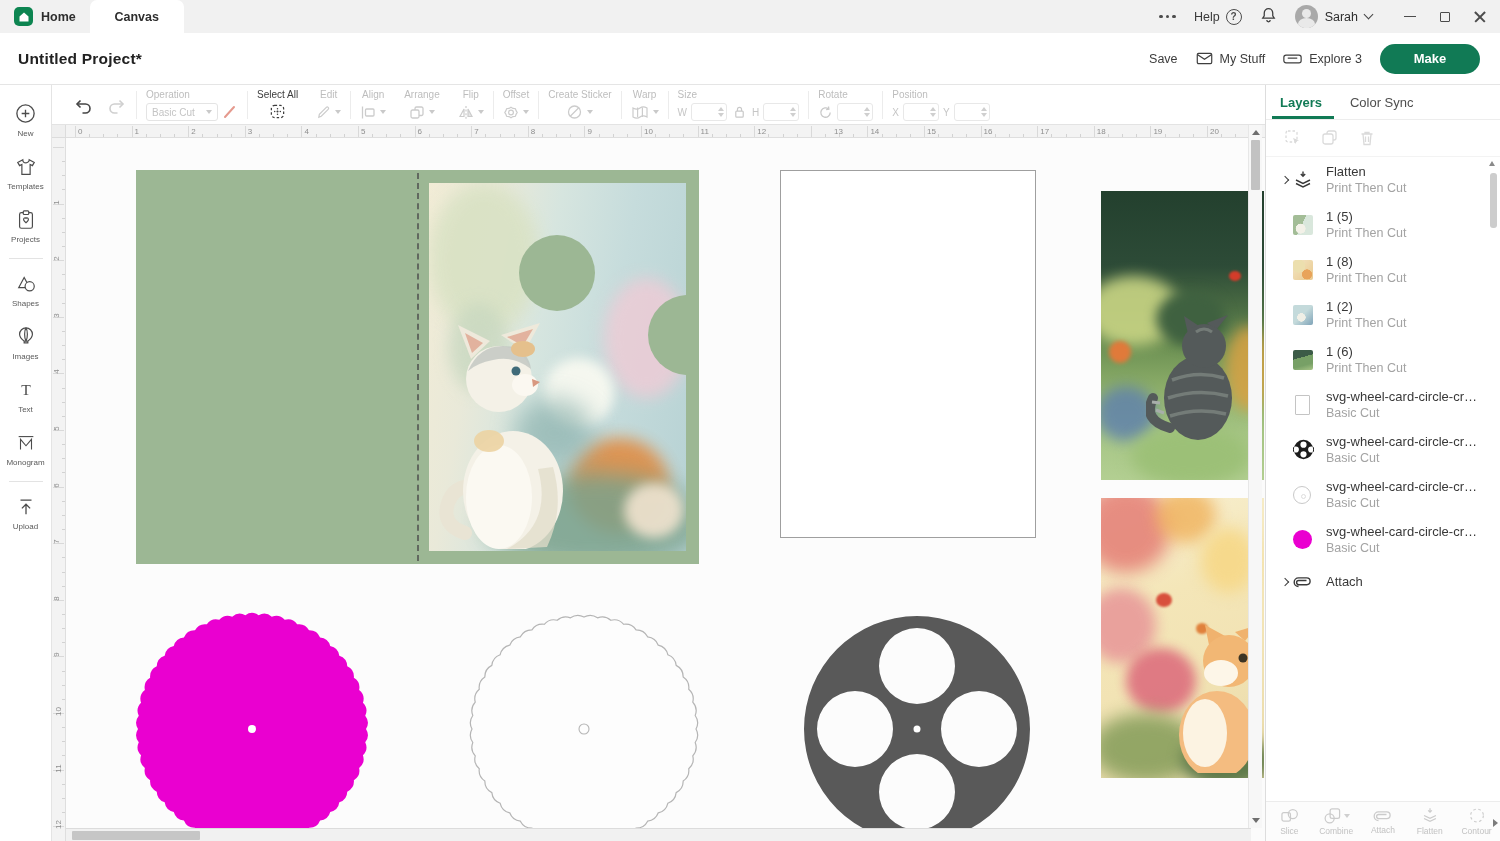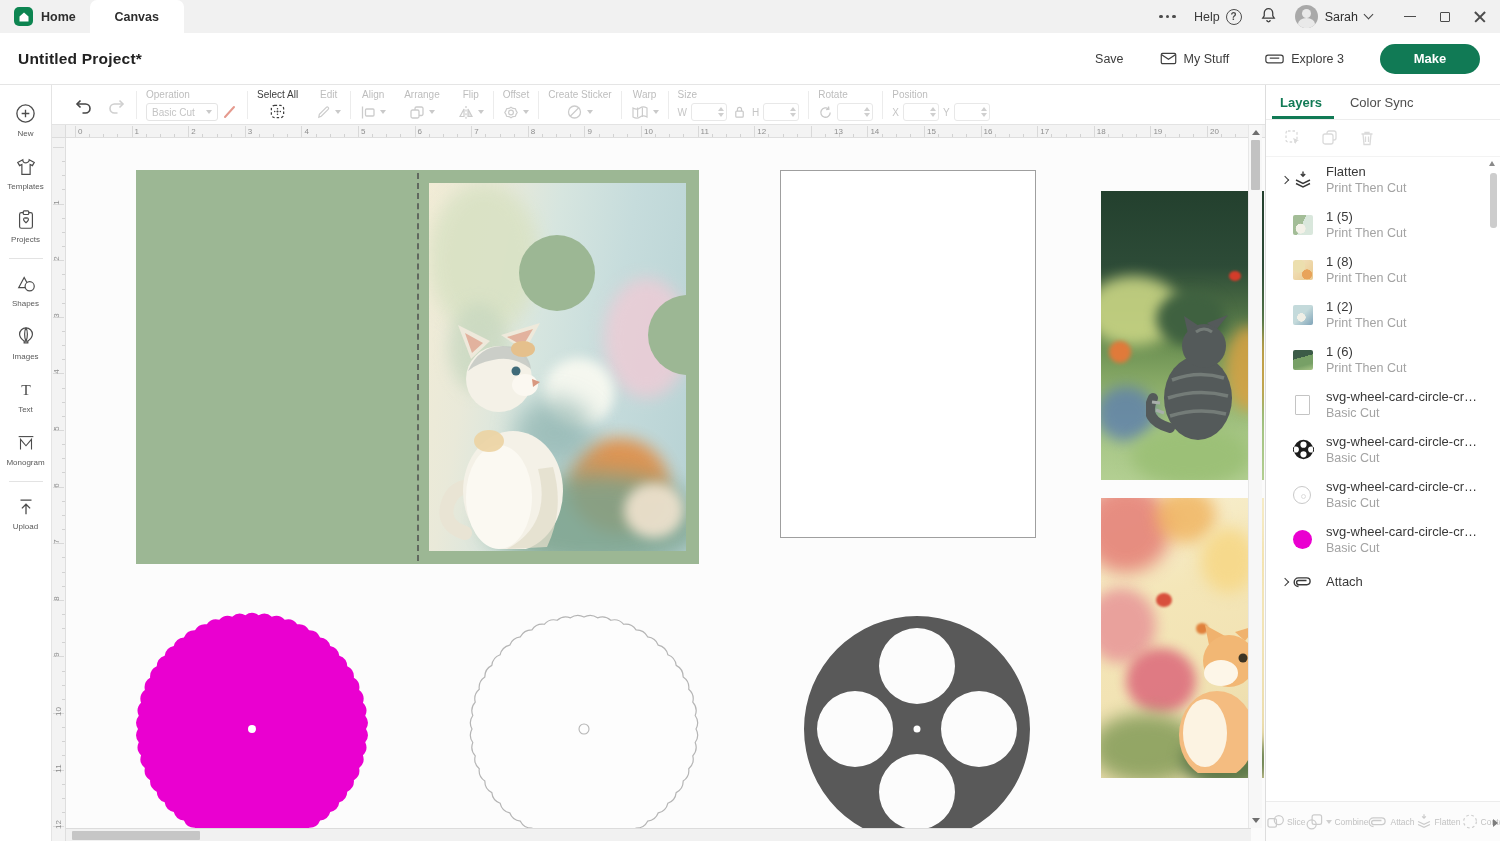--- a/index.html
+++ b/index.html
@@ -26,21 +26,21 @@
   .winctl{display:flex;align-items:center;gap:24px;margin-left:14px}
   .w-min{width:12px;height:1.6px;background:#4c4c4c}
   .w-max{width:10px;height:10px;border:1.5px solid #4c4c4c;border-radius:1px}
   .w-close{position:relative;width:12px;height:12px}
   .w-close::before,.w-close::after{content:"";position:absolute;left:-1px;top:5px;width:14px;height:1.6px;background:#4c4c4c}
   .w-close::before{transform:rotate(45deg)}.w-close::after{transform:rotate(-45deg)}
 
   
   .projbar{position:absolute;left:0;top:33px;width:1500px;height:51px;background:#fff;display:flex;align-items:center}
   .ptitle{padding-left:18px;font-size:15.5px;font-weight:bold;color:#222;letter-spacing:.2px}
-  .pright{margin-left:auto;display:flex;align-items:center;gap:36px;padding-right:20px}
+  .pright{margin-left:auto;display:flex;align-items:center;gap:18px;padding-right:20px}
   .plink{font-size:12.5px;color:#3c3c3c;display:flex;align-items:center;gap:7px;cursor:pointer}
   .make-btn{width:100px;height:30px;border-radius:16px;background:#117a55;color:#fff;font-size:13px;font-weight:bold;display:flex;align-items:center;justify-content:center;cursor:pointer;border:none}
   .hair{position:absolute;left:0;top:84px;width:1500px;height:1px;background:#e5e5e5}
 
   
   .sidebar{position:absolute;left:0;top:85px;width:52px;height:756px;background:#fff;border-right:1px solid #e4e4e4;display:flex;flex-direction:column;align-items:center;padding-top:8px;z-index:5}
   .sb-item{display:flex;flex-direction:column;align-items:center;gap:4px;padding:9px 0;width:100%;cursor:pointer}
   .sb-item .lbl{font-size:8px;color:#5a5a5a}
   .sb-div{width:34px;height:1px;background:#e3e3e3;margin:5px 0}
   .sb-item svg{display:block}
@@ -150,21 +150,21 @@
   .th-circle{width:18px;height:18px;border-radius:50%;border:1.2px solid #c9c9c9;background:#fff;position:relative}
   .th-circle::after{content:"";position:absolute;left:7px;top:7px;width:3px;height:3px;border-radius:50%;border:1px solid #ddd}
   .th-magenta{width:19px;height:19px;border-radius:50%;background:#ea00d0}
   .plist-scroll{position:absolute;right:2px;top:2px;width:9px;height:600px}
   .plist-scroll .thumb{position:absolute;left:1px;top:14px;width:7px;height:55px;background:#cdcdcd;border-radius:3px}
   .plist-scroll .arr{left:0}
   .blankrow{position:absolute;left:0;top:679px;width:234px;height:37px;background:#f6f6f6;border-top:1px solid #e9e9e9;display:flex;align-items:center;gap:12px;padding-left:9px}
   .blankrow .bthumb{width:40px;height:27px;background:#fff;border:1px solid #bbb;border-radius:1px;box-shadow:0 0 2px rgba(0,0,0,.08)}
   .blankrow .lbl{font-size:11px;color:#3f3f3f}
   .pbottom{position:absolute;left:0;top:716px;width:234px;height:40px;background:#fcfcfc;border-top:1px solid #ececec;display:flex}
-  .pbtn{flex:1;display:flex;flex-direction:row;align-items:center;justify-content:center;gap:2px}
+  .pbtn{flex:1;display:flex;flex-direction:column;align-items:center;justify-content:center;gap:2px}
   .pbtn .lbl{font-size:8.5px;color:#c2c2c2}
   .pbtn .ic{display:flex;align-items:center;gap:2px}
   .pb-caret{width:0;height:0;border-left:3px solid transparent;border-right:3px solid transparent;border-top:4px solid #cfcfcf}
   .pb-arr{position:absolute;right:2px;bottom:14px;width:0;height:0;border-top:4px solid transparent;border-bottom:4px solid transparent;border-left:5px solid #7c7c7c}
 </style>
 </head>
 <body>
 
 <div id="app">
 

